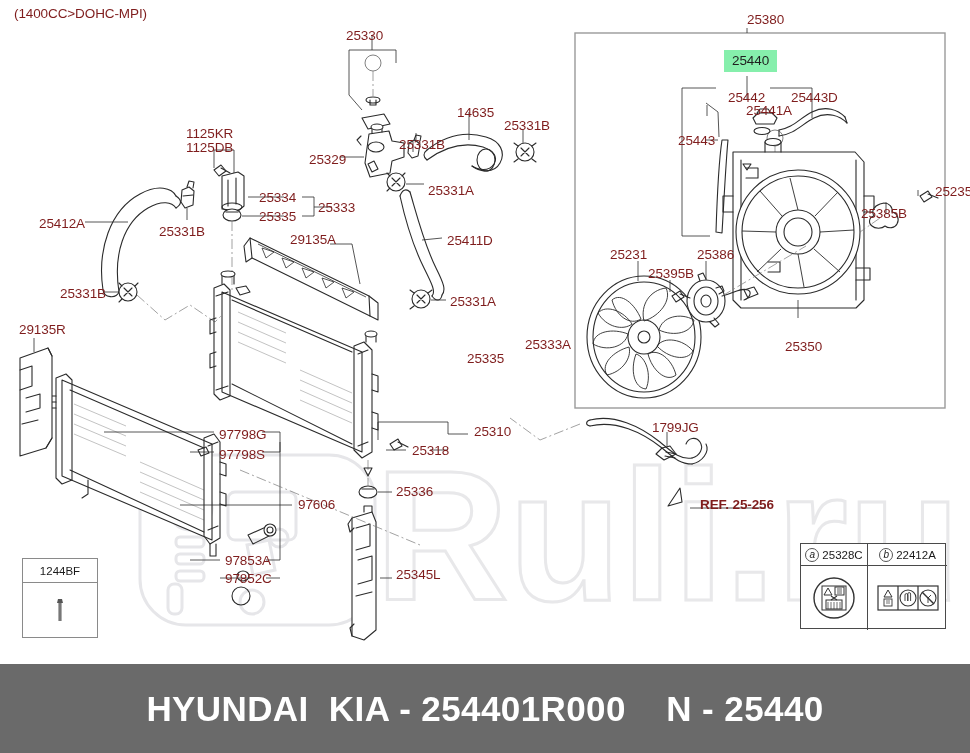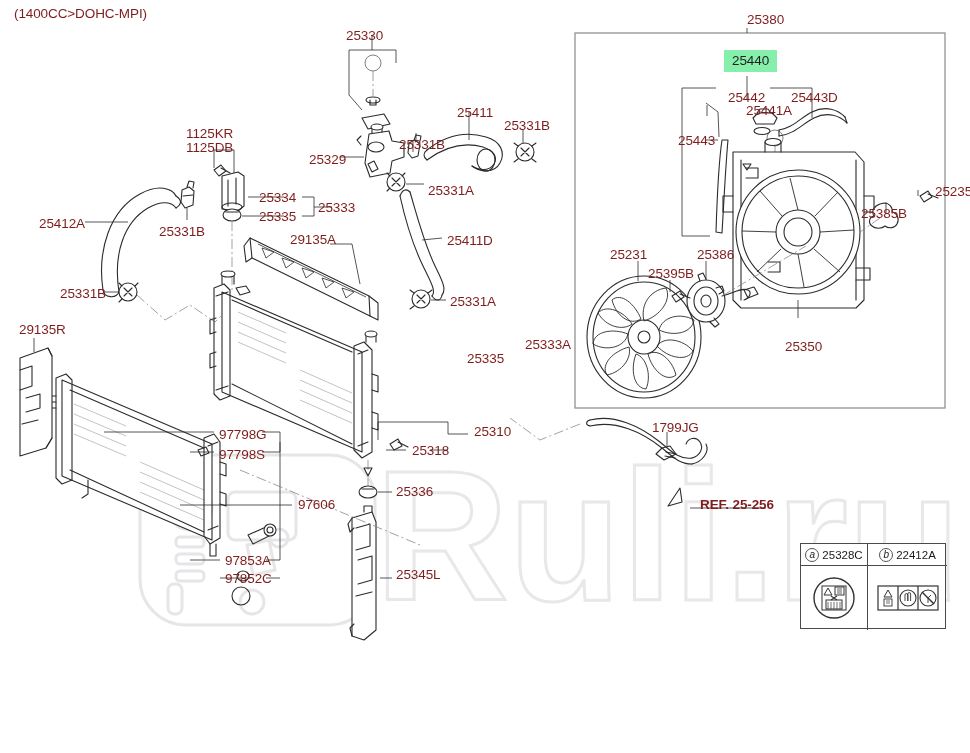--- a/index.html
+++ b/index.html
@@ -493,21 +493,21 @@
     <div class="lbl" style="left:746px; top:103px;text-align:center;">25441A</div>
     <div class="lbl" style="left:678px; top:133px;">25443</div>
     <div class="lbl" style="left:895px; top:184px;margin-left:40px;">25235D</div>
     <div class="lbl" style="left:861px; top:206px;">25385B</div>
     <div class="lbl" style="left:610px; top:247px;text-align:center;">25231</div>
     <div class="lbl" style="left:697px; top:247px;">25386</div>
     <div class="lbl" style="left:648px; top:266px;">25395B</div>
     <div class="lbl" style="left:785px; top:322px;margin-top:17px;">25350</div>
 
     <div class="lbl" style="left:399px; top:137px;">25331B</div>
-    <div class="lbl" style="left:457px; top:105px;">25411</div>
+    <div class="lbl" style="left:457px; top:105px;">14635</div>
     <div class="lbl" style="left:504px; top:118px;">25331B</div>
     <div class="lbl" style="left:309px; top:152px;">25329</div>
     <div class="lbl" style="left:428px; top:183px;">25331A</div>
     <div class="lbl" style="left:447px; top:233px;">25411D</div>
 
     <div class="lbl" style="left:186px; top:126px;">1125KR</div>
     <div class="lbl" style="left:186px; top:140px;">1125DB</div>
     <div class="lbl" style="left:259px; top:190px;">25334</div>
     <div class="lbl" style="left:259px; top:209px;">25335</div>
     <div class="lbl" style="left:318px; top:200px;">25333</div>
@@ -525,20 +525,29 @@
     <div class="lbl" style="left:219px; top:447px;">97798S</div>
     <div class="lbl" style="left:412px; top:443px;">25318</div>
     <div class="lbl" style="left:396px; top:484px;">25336</div>
     <div class="lbl" style="left:298px; top:497px;">97606</div>
     <div class="lbl" style="left:652px; top:420px;">1799JG</div>
     <div class="lbl" style="left:700px; top:497px; font-weight:bold;">REF. 25-256</div>
     <div class="lbl" style="left:225px; top:553px;">97853A</div>
     <div class="lbl" style="left:396px; top:567px;">25345L</div>
     <div class="lbl" style="left:225px; top:571px;">97852C</div>
 
+    <div id="legend-bolt">
+      <div class="hdr">1244BF</div>
+      <div class="body">
+        <svg width="16" height="26" viewBox="0 0 16 26" xmlns="http://www.w3.org/2000/svg">
+          <path d="M6 1 l4 0 l1 4 l-6 0 z" fill="#555"></path>
+          <rect x="6.4" y="5" width="3.2" height="18" fill="#777"></rect>
+        </svg>
+      </div>
+    </div>
 
     <div id="legend-table">
       <div class="cell">
         <span class="circ-ab">a</span>
         <span>25328C</span>
       </div>
       <div class="cell r">
         <span class="circ-ab">b</span>
         <span>22412A</span>
       </div>
@@ -565,14 +574,17 @@
           <path d="M28 18 l0 -6 a1.4 1.4 0 0 1 2.8 0 l0 6 M30.8 18 l0 -7 a1.4 1.4 0 0 1 2.8 0 l0 7" fill="none" stroke="#333" stroke-width="0.9"></path>
           <circle cx="51" cy="15" r="8" fill="none" stroke="#333" stroke-width="1.1"></circle>
           <path d="M45 9 l12 12" stroke="#333" stroke-width="1.4"></path>
           <path d="M48 12 l3 3 l3 -3 M51 15 l0 5" stroke="#333" stroke-width="0.9" fill="none"></path>
         </svg>
       </div>
     </div>
 
   </div>
 
+  <div id="footer">
+    <span id="footer-text">HYUNDAI  KIA - 254401R000    N - 25440</span>
+  </div>
 
 </div>
 
 </body></html>

